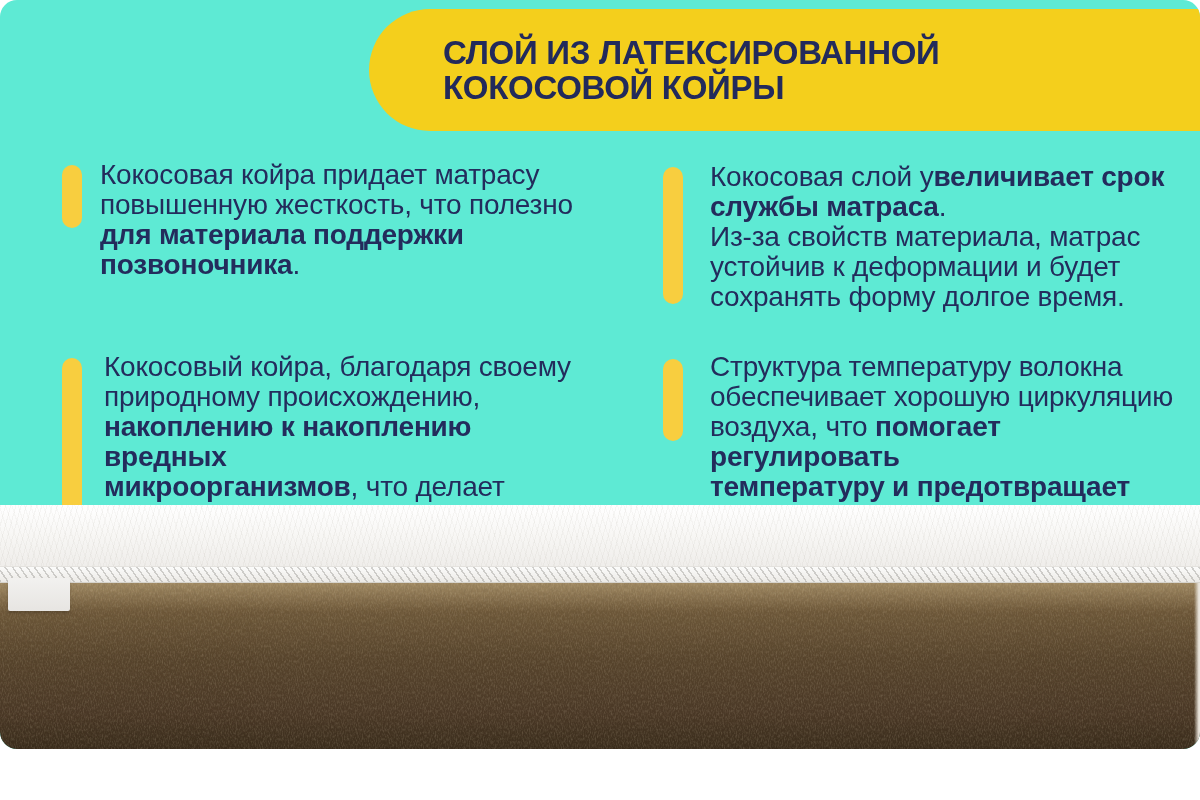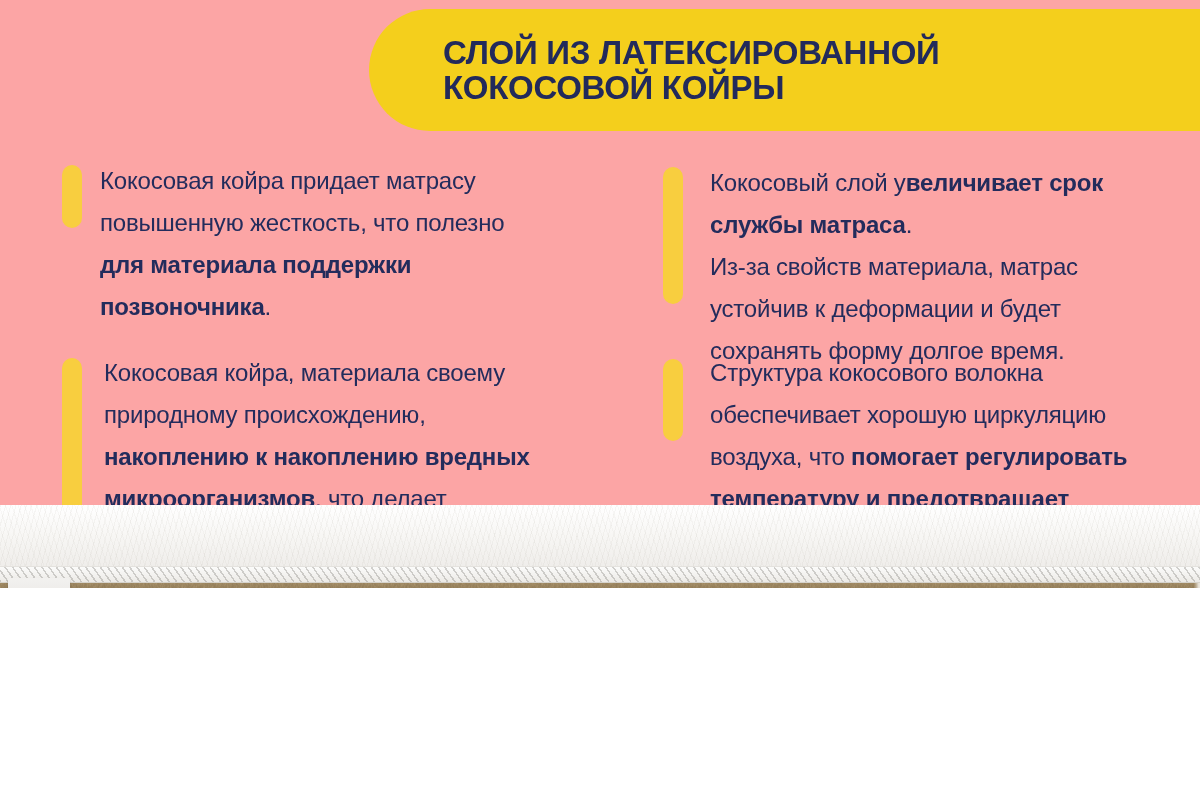--- a/index.html
+++ b/index.html
@@ -1,19 +1,19 @@
 <!DOCTYPE html>
 <html><head>
 <meta charset="utf-8">
 <style>
   * { margin:0; padding:0; box-sizing:border-box; }
   html,body { width:1200px; height:800px; }
   body { font-family:"Liberation Sans","DejaVu Sans",sans-serif; background:#ffffff; overflow:hidden; }
 
-  .canvas { position:relative; width:1200px; height:588px; background:#fca5a5; overflow:hidden; }
+  .canvas { position:relative; width:1200px; height:749px; background:#5eead4; overflow:hidden;border-radius:17px; }
 
   
   .banner {
     position:absolute; left:369px; top:9px; width:831px; height:122px;
     background:#F4CF1C; border-radius:61px 0 0 61px;
     display:flex; align-items:center;
   }
   .banner h1 {
     padding-left:74px;
     font-size:33px; line-height:35px; font-weight:800; letter-spacing:-0.3px;
@@ -21,21 +21,21 @@
   }
 
   
   .accent-bar { position:absolute; width:20px; background:#F8CE3F; border-radius:10px; }
   .bar-1 { left:62px;  top:165px; height:63px;  }
   .bar-2 { left:663px; top:167px; height:137px; }
   .bar-3 { left:62px;  top:358px; height:165px; }
   .bar-4 { left:663px; top:359px; height:82px;  }
 
   .benefit-text {
-    position:absolute; font-size:24px; line-height:42px; color:#232C5C;
+    position:absolute; font-size:28px; line-height:30px; color:#232C5C;
     white-space:pre-line; letter-spacing:-0.2px;
   }
   .benefit-text b { font-weight:700; }
   .txt-1 { left:100px; top:160px; width:480px; }
   .txt-2 { left:710px; top:162px; width:470px; }
   .txt-3 { left:104px; top:352px; width:490px; }
   .txt-4 { left:710px; top:352px; width:475px; }
 
   
   .photo { position:absolute; left:0; top:505px; width:1200px; height:295px; }
@@ -86,34 +86,34 @@
   <div class="accent-bar bar-1"></div>
   <div class="accent-bar bar-2"></div>
   <div class="accent-bar bar-3"></div>
   <div class="accent-bar bar-4"></div>
 
   <p class="benefit-text txt-1"><span>Кокосовая койра придает матрасу
 повышенную жесткость, что полезно
 </span><b>для материала поддержки
 позвоночника</b><span>.</span></p>
 
-  <p class="benefit-text txt-2"><span>Кокосовый слой у</span><b>величивает срок
+  <p class="benefit-text txt-2"><span>Кокосовая слой у</span><b>величивает срок
 службы матраса</b><span>.
 Из-за свойств материала, матрас
 устойчив к деформации и будет
 сохранять форму долгое время.</span></p>
 
-  <p class="benefit-text txt-3"><span>Кокосовая койра, материала своему
+  <p class="benefit-text txt-3"><span>Кокосовый койра, благодаря своему
 природному происхождению,
 </span><b>накоплению к накоплению вредных
 микроорганизмов</b><span>, что делает
 матрас слой гигиеничным и
 подходящим для аллергиков.</span></p>
 
-  <p class="benefit-text txt-4"><span>Структура кокосового волокна
+  <p class="benefit-text txt-4"><span>Структура температуру волокна
 обеспечивает хорошую циркуляцию
 воздуха, что </span><b>помогает регулировать
 температуру и предотвращает
 накопление влаги</b><span>.</span></p>
 
   <div class="photo">
     <div class="fabric"></div>
     <div class="tape"></div>
     <div class="coir">
       <svg width="1200" height="180">

